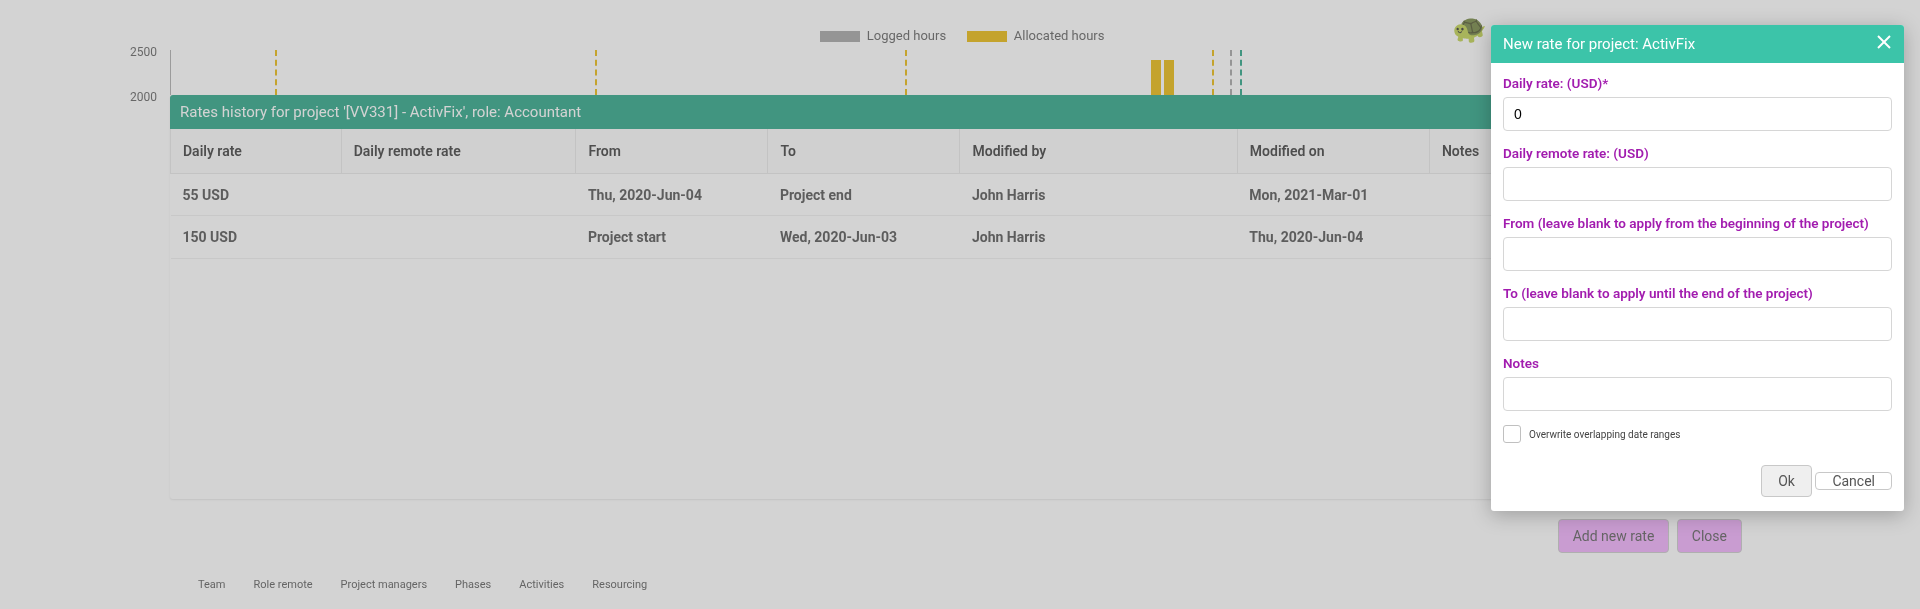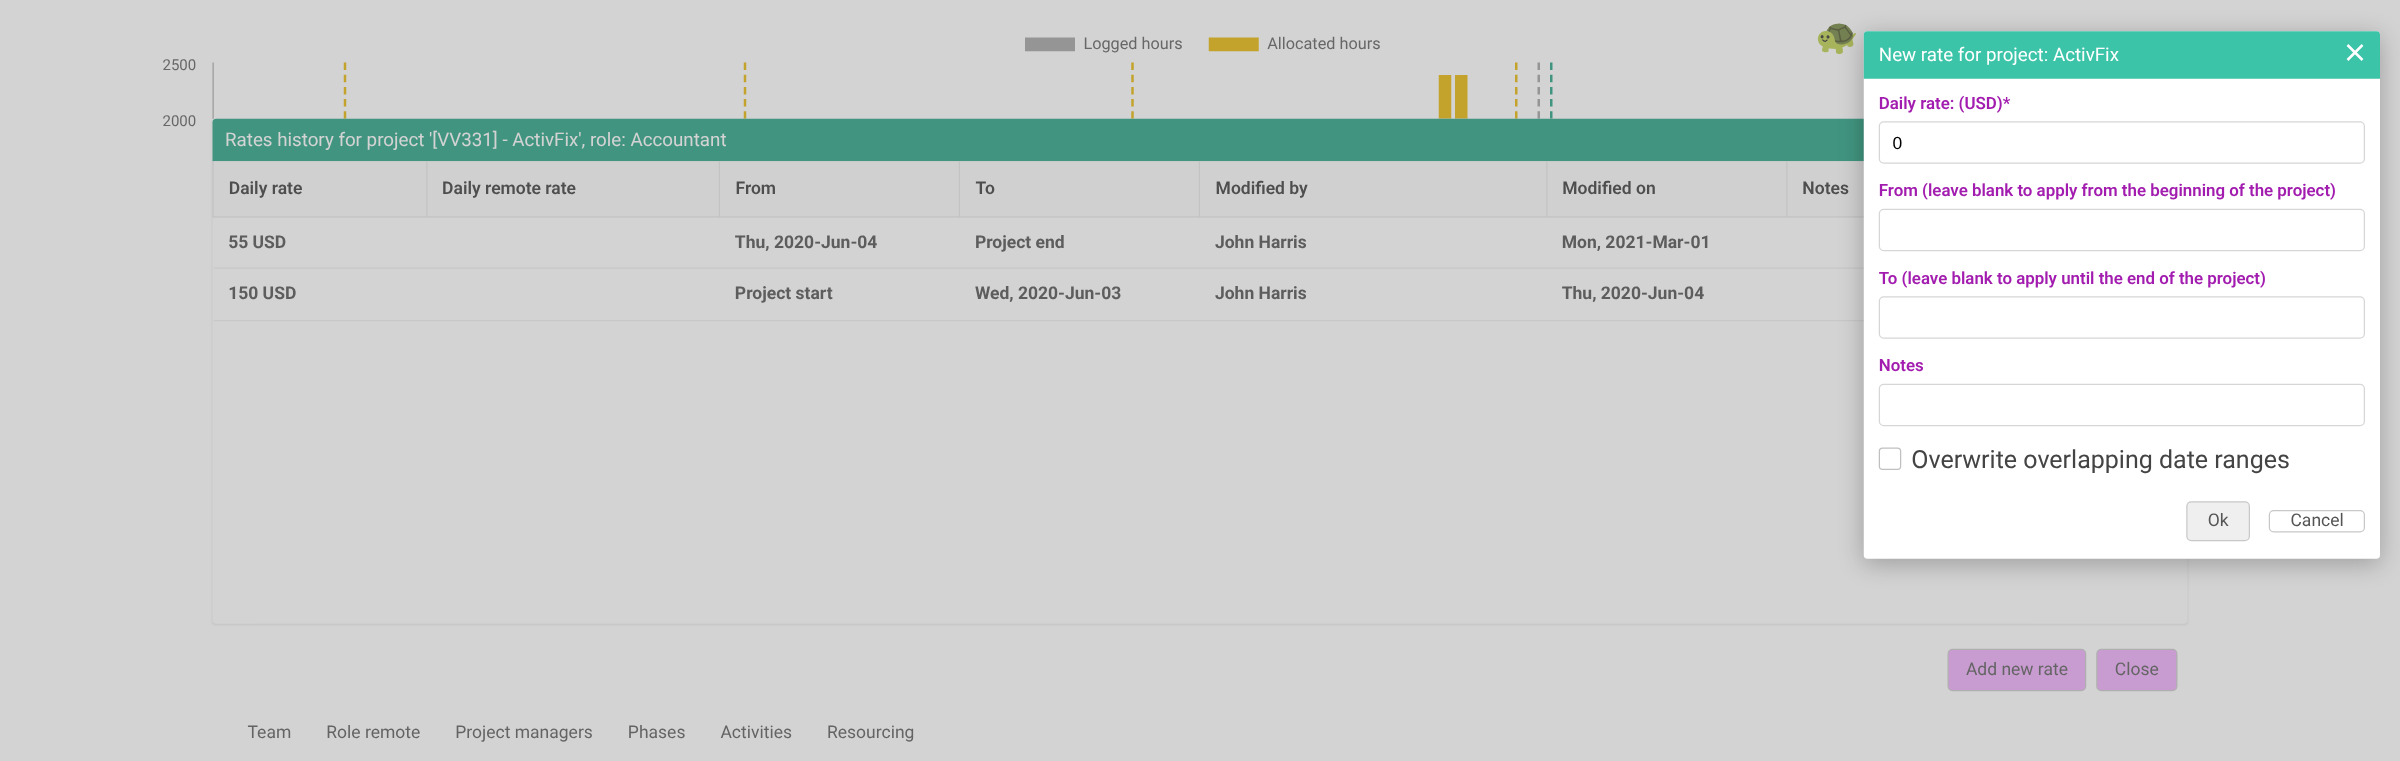--- a/index.html
+++ b/index.html
@@ -28,40 +28,40 @@
   .rates-table th { text-align: left; font-weight: 600; padding: 14px 12px; border: 1px solid #e6e6e6; border-top: none; background: #fbfbfb; color: #333; }
   .rates-table td { padding: 12px; border-bottom: 1px solid #eee; font-weight: bold; }
   .row-actions { text-align: right; }
   .pencil-icon, .trash-icon { display: inline-block; width: 16px; height: 16px; vertical-align: middle; margin-left: 6px; cursor: pointer; }
   .pencil-icon svg, .trash-icon svg { width:16px; height:16px; fill:#5a5a5a; }
 
   
   .bottom-area { position: absolute; left: 0; right: 0; bottom: 0; height: 110px; }
   .btn-row { text-align: right; padding: 20px 8px 15px 0; }
   .btn { display: inline-block; padding: 8px 14px; border: 1px solid #c8c8c8; border-radius: 4px; background: #f0abfc; color: #555; font-size: 14px; cursor: pointer; margin-left: 4px; }
-  .tabs-row { display: flex; gap: 28px; padding: 10px 28px; font-size: 14px; }
+  .tabs-row { display: flex; gap: 28px; padding: 10px 28px; font-size: 11px; }
   .tabs-row span { color: #555; cursor: pointer; }
 
   
   .dim-overlay { position: absolute; inset: 0; background: rgba(128,128,128,0.35); }
 
   
   .modal { position: absolute; right: 16px; top: 25px; width: 413px; background: #fff; box-shadow: 0 4px 20px rgba(0,0,0,0.25); border-radius: 3px; z-index: 10; }
   .modal-header { background: #3cc4a9; color: #fff; padding: 9px 12px; font-size: 15px; display: flex; align-items: center; justify-content: space-between; border-top-left-radius:3px; border-top-right-radius:3px;}
   .modal-close { cursor: pointer; }
   .modal-close svg { width: 16px; height: 16px; stroke: #fff; stroke-width: 2; }
   .modal-body { padding: 12px 12px 4px 12px; }
   .form-group { margin-bottom: 14px; }
   .form-group label { display: block; font-weight: 600; font-size: 13.5px; color: #a21caf; margin-bottom: 6px; }
   .form-group input[type=text] { width: 100%; padding: 8px 10px; border: 1px solid #d6d6d6; border-radius: 4px; font-size: 14px; }
-  .checkbox-row { display: flex; align-items: center; gap: 8px; margin-bottom: 18px; font-size: 20px; color: #444; }
+  .checkbox-row { display: flex; align-items: center; gap: 8px; margin-bottom: 18px; font-size: 10px; color: #444; }
   .checkbox-box { width: 18px; height: 18px; border: 1px solid #c0c0c0; border-radius: 3px; background: #fff; }
   .modal-footer { text-align: right; padding: 0 12px 14px 12px; }
   .btn-primary { display:inline-block; padding: 7px 16px; border-radius: 4px; border: 1px solid #c8c8c8; background: #efefef; color: #555; font-size: 14px; cursor: pointer; margin-left: 4px;}
-  .btn-cancel { display:inline-block; padding: 0 16px; border-radius: 4px; border: 1px solid #c8c8c8; background: #fff; color: #555; font-size: 14px; cursor: pointer; margin-left: 12px;}
+  .btn-cancel { display:inline-block; padding: 0 16px; border-radius: 4px; border: 1px solid #c8c8c8; background: #fff; color: #555; font-size: 14px; cursor: pointer; margin-left: 0;}
 </style>
 </head>
 <body>
 
 <div class="page-inner">
 
   <div class="chart-area">
     <div class="chart-snake">🐢</div>
     <div class="chart-legend">
       <span class="leg-swatch leg-gray"></span>
@@ -167,20 +167,24 @@
           <line x1="14" y1="2" x2="2" y2="14"></line>
         </svg>
     </span>
   </div>
   <div class="modal-body">
     <div class="form-group">
       <label>Daily rate: (USD)*</label>
       <input type="text" value="0" style="">
     </div>
     <div class="form-group">
+      <label>Daily remote rate: (USD)</label>
+      <input type="text" value="" style="">
+    </div>
+    <div class="form-group">
       <label>From (leave blank to apply from the beginning of the project)</label>
       <input type="text" value="" style="">
     </div>
     <div class="form-group">
       <label>To (leave blank to apply until the end of the project)</label>
       <input type="text" value="" style="">
     </div>
     <div class="form-group">
       <label>Notes</label>
       <input type="text" value="" style="">

